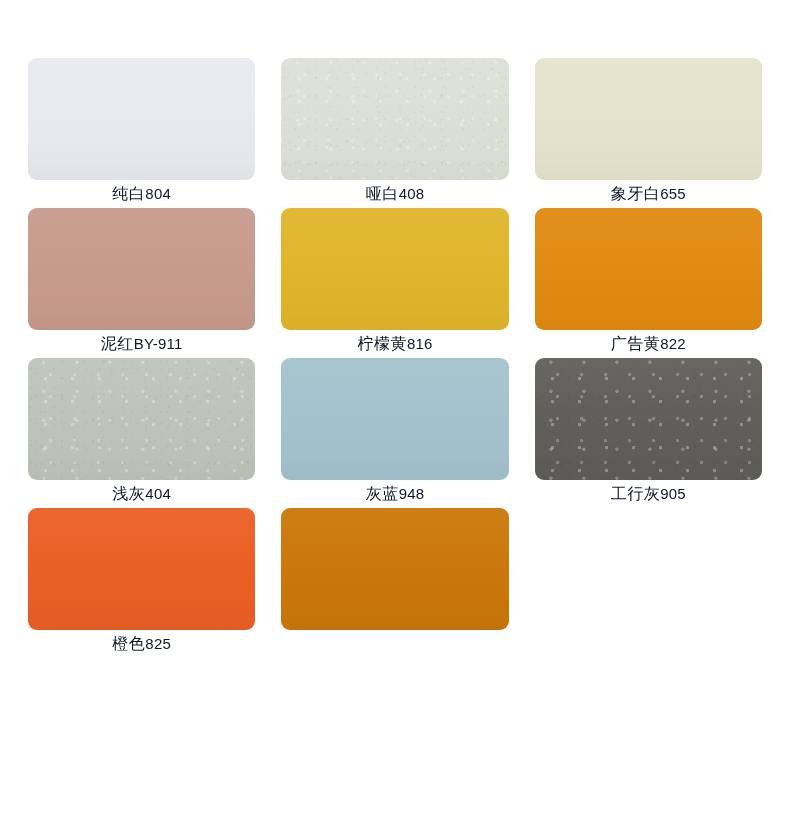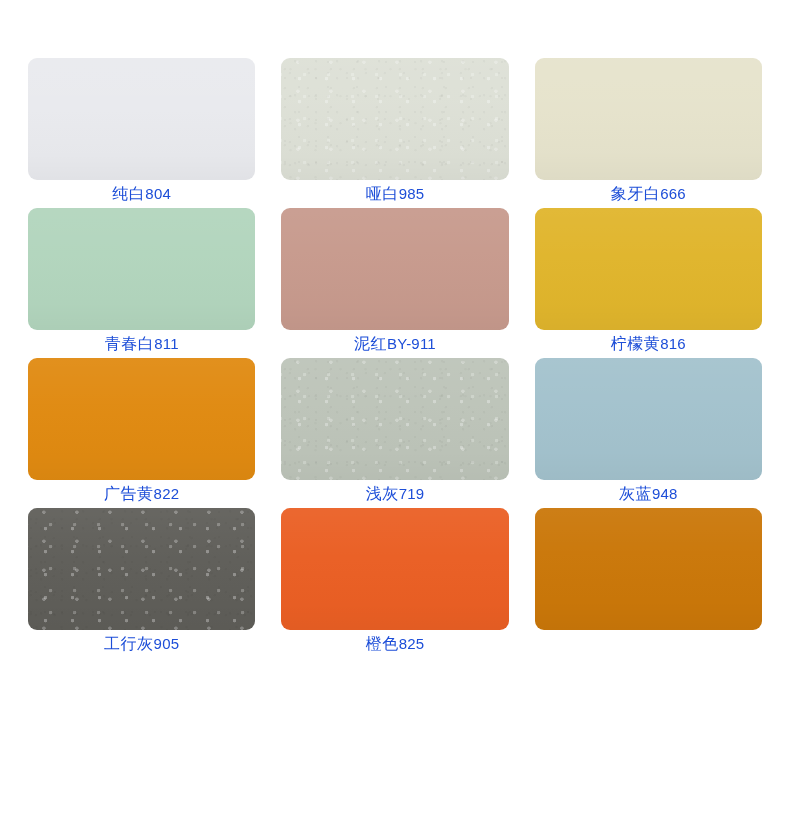--- a/index.html
+++ b/index.html
@@ -83,21 +83,21 @@
     pointer-events: none;
   }
 
   .swatch-label {
     flex: 1 1 auto;
     display: flex;
     align-items: center;
     justify-content: flex-start;
     font-size: 16px;
     line-height: 28px;
-    color: #1d4ed8;
+    color: #0f172a;
     letter-spacing: 0.5px;
     white-space: nowrap;
   }
   .swatch-label .code {
     font-size: 15px;
     letter-spacing: 0.2px;
   }
 </style>
 </head>
 <body>
@@ -108,35 +108,28 @@
         <div class="swatch-chip" title="#e9eaee" style="background: rgb(233, 234, 238);"></div>
         <div class="swatch-label">
           <span class="name">纯白</span>
           <span class="code">804</span>
         </div>
       </div>
       <div class="swatch-cell">
         <div class="swatch-chip textured" title="#dde0d6" style="background: rgb(221, 224, 214);"></div>
         <div class="swatch-label">
           <span class="name">哑白</span>
-          <span class="code">985</span>
+          <span class="code">408</span>
         </div>
       </div>
       <div class="swatch-cell">
         <div class="swatch-chip" title="#e6e3cc" style="background: rgb(230, 227, 204);"></div>
         <div class="swatch-label">
           <span class="name">象牙白</span>
-          <span class="code">666</span>
-        </div>
-      </div>
-      <div class="swatch-cell">
-        <div class="swatch-chip" title="#b2d5bd" style="background: rgb(178, 213, 189);"></div>
-        <div class="swatch-label">
-          <span class="name">青春白</span>
-          <span class="code">811</span>
+          <span class="code">655</span>
         </div>
       </div>
       <div class="swatch-cell">
         <div class="swatch-chip" title="#c79a8d" style="background: rgb(199, 154, 141);"></div>
         <div class="swatch-label">
           <span class="name">泥红</span>
           <span class="code">BY-911</span>
         </div>
       </div>
       <div class="swatch-cell">
@@ -150,21 +143,21 @@
         <div class="swatch-chip" title="#e08a11" style="background: rgb(224, 138, 17);"></div>
         <div class="swatch-label">
           <span class="name">广告黄</span>
           <span class="code">822</span>
         </div>
       </div>
       <div class="swatch-cell">
         <div class="swatch-chip textured" title="#bdc4b9" style="background: rgb(189, 196, 185);"></div>
         <div class="swatch-label">
           <span class="name">浅灰</span>
-          <span class="code">719</span>
+          <span class="code">404</span>
         </div>
       </div>
       <div class="swatch-cell">
         <div class="swatch-chip" title="#a3c2cd" style="background: rgb(163, 194, 205);"></div>
         <div class="swatch-label">
           <span class="name">灰蓝</span>
           <span class="code">948</span>
         </div>
       </div>
       <div class="swatch-cell">

